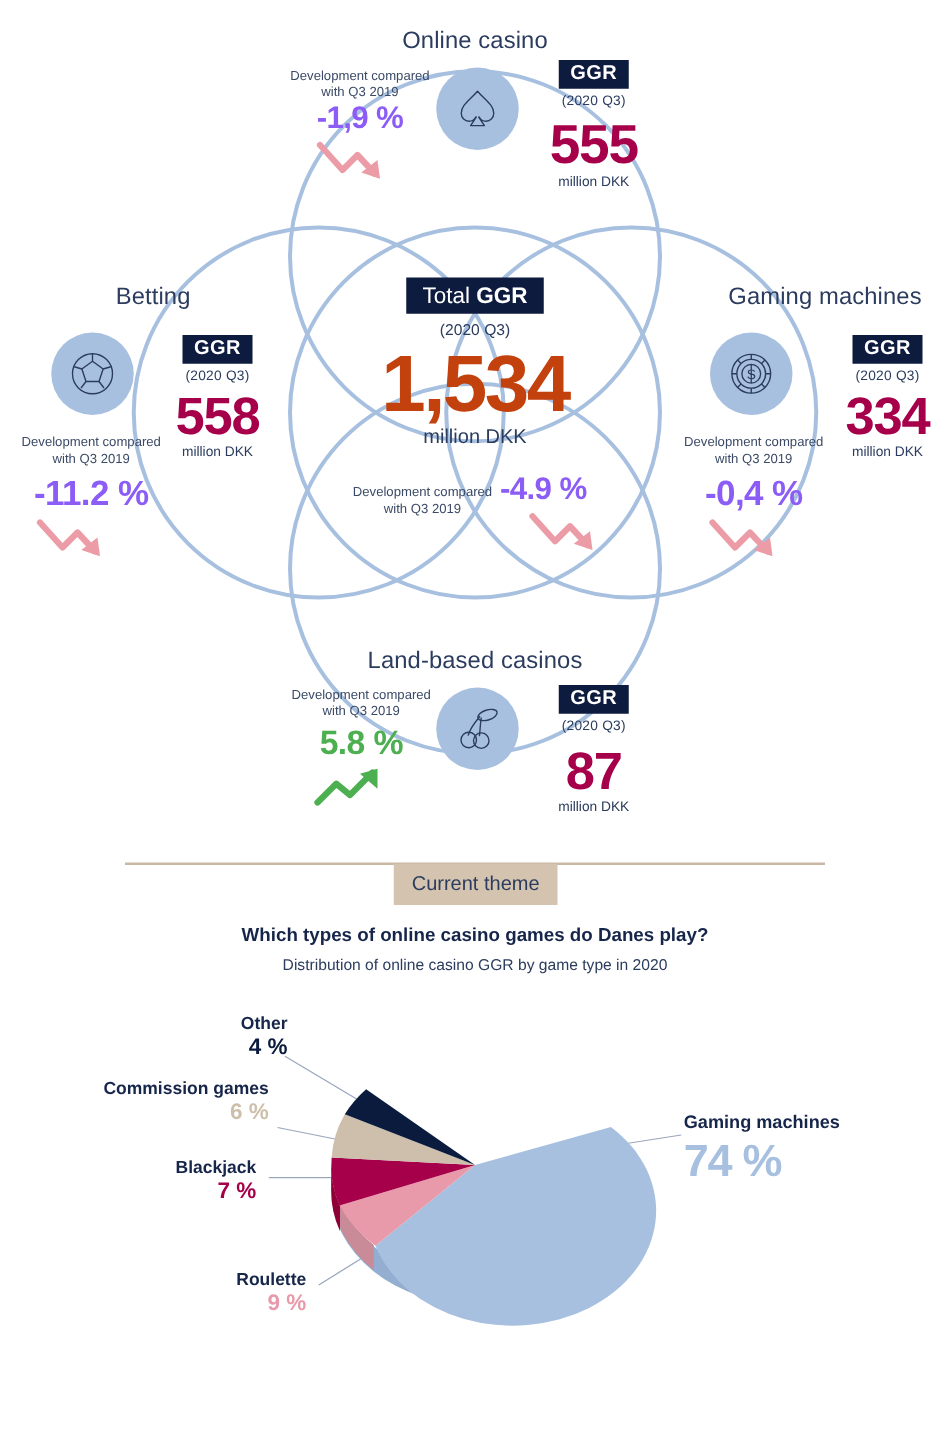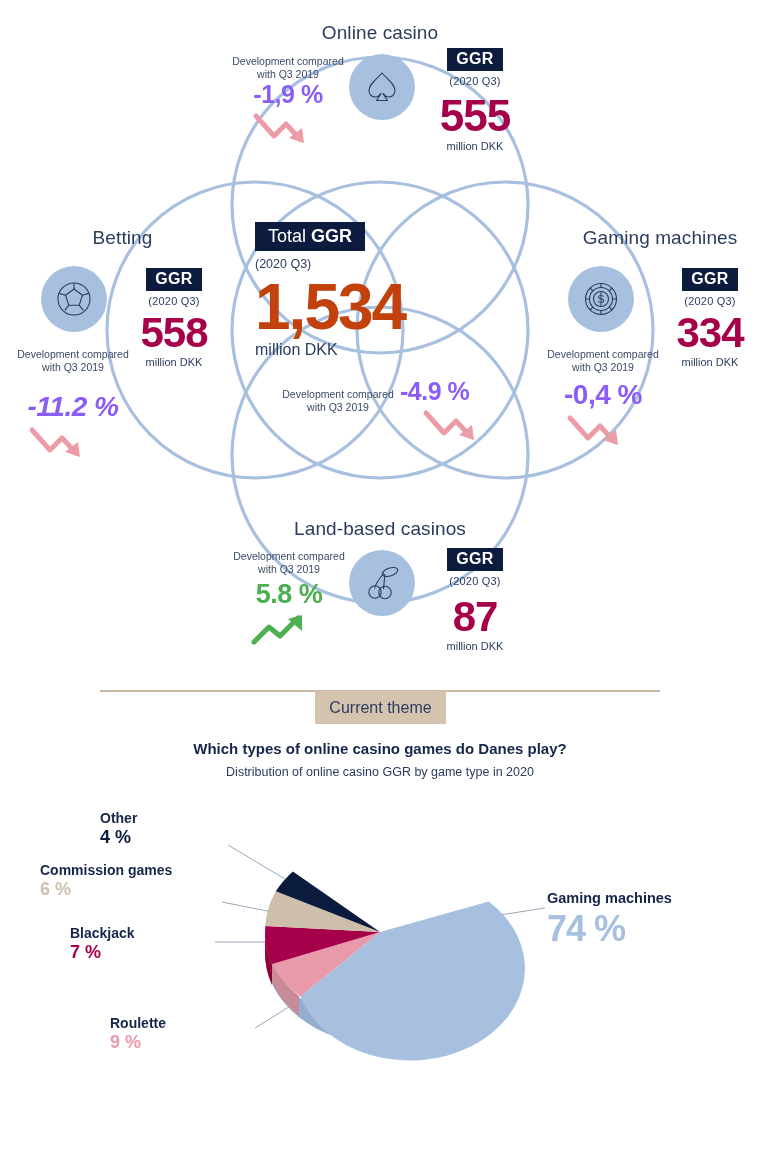--- a/index.html
+++ b/index.html
@@ -93,20 +93,21 @@
   }
   .dev-pct.down { color: #8b5cf6; }
   .dev-pct.up { color: #4caf50; }
   .dev-arrow { display: block; margin-top: 1px; }
   
   .center-wrap {
     position: absolute;
     left: 255px;
     top: 222px;
     width: 250px;
+    text-align: center;
   }
   .total-badge {
     display: inline-block;
     background: #0d1b3e;
     color: #ffffff;
     font-size: 18px;
     padding: 5px 13px 6px 13px;
     line-height: 1;
   }
   .total-badge b { font-weight: bold; }
@@ -201,21 +202,21 @@
     font-weight: bold;
     display: block;
     margin-top: 1px;
   }
   .pie-label.right .name { font-size: 14.5px; }
   .pie-label.right .pct {
     font-size: 36px;
     letter-spacing: -1px;
     margin-top: 2px;
   }
-  .ta-r { text-align: left; }
+  .ta-r { text-align: right; }
   .ta-l { text-align: left; }
 </style>
 </head>
 <body>
 
 <div class="stage">
 
   <svg class="venn" viewBox="0 0 760 700">
     <g fill="none" stroke="#a8c0e0" stroke-width="3.2">
       <circle cx="380" cy="330" r="148"></circle>
@@ -272,21 +273,21 @@
   <div class="ggr-block" style="left:128px;top:268px;width:92px;">
     <div class="ggr-badge">GGR</div>
     <div class="ggr-sub">(2020 Q3)</div>
     <div class="ggr-value" style="font-size:42px;margin-top:6px;">558</div>
     <div class="ggr-unit">million DKK</div>
   </div>
 
   <div class="dev-block" style="left:8px;top:348px;width:130px;">
     <div class="dev-label">Development compared</div>
     <div class="dev-label">with Q3 2019</div>
-    <div class="dev-pct down" style="font-size:28px;margin-top:18px;font-style:italic;">-11.2 %</div>
+    <div class="dev-pct down" style="font-size:28px;margin-top:6px;">-11.2 %</div>
     <svg class="dev-arrow" width="130" height="44" viewBox="0 0 130 44">
       <g transform="translate(22,2)">
         <path d="M2 4 L20 24 L32 12 L46 27" fill="none" stroke="#eb9ca6" stroke-width="5" stroke-linecap="round" stroke-linejoin="round"></path>
         <path d="M50 31 L48 16 L35 26 Z" fill="#eb9ca6"></path>
       </g>
     </svg>
   </div>
 
   <div class="sec-title" style="left:560px;top:227px;width:200px;text-align:center;">Gaming machines</div>
 

